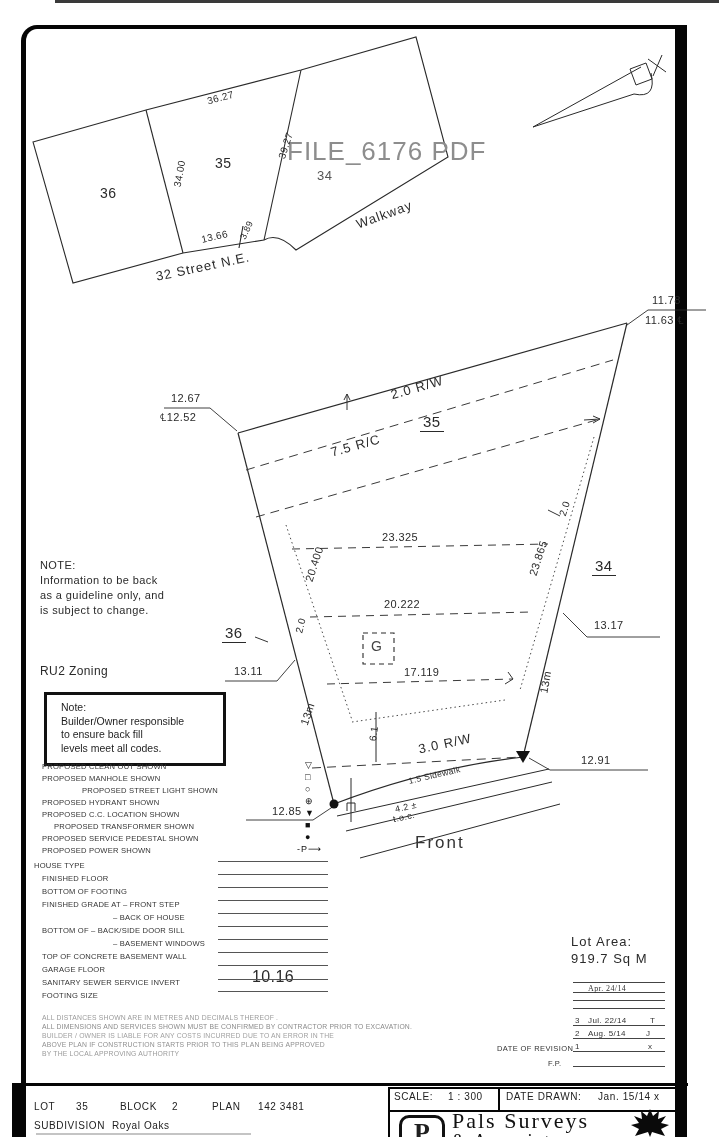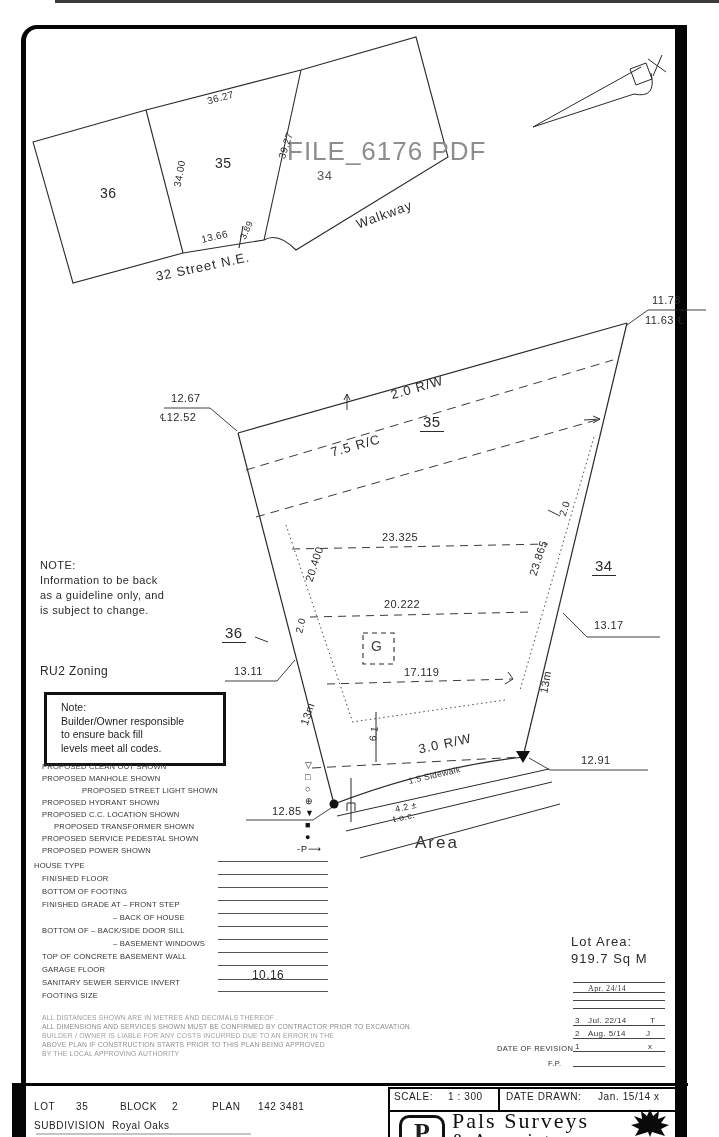--- a/index.html
+++ b/index.html
@@ -130,21 +130,21 @@
   <span class="t dim2" style="left:520px;top:552px;transform:rotate(-72deg);">23.865</span>
   <span class="t dim" style="left:293px;top:620px;transform:rotate(-75deg);">2.0</span>
   <span class="t dim" style="left:557px;top:503px;transform:rotate(-72deg);">2.0</span>
   <span class="t dim" style="left:366px;top:728px;transform:rotate(-82deg);">6.1</span>
   <span class="t" style="left:371px;top:638px;font-size:14px;color:#444;">G</span>
   <span class="t dim2" style="left:296px;top:708px;transform:rotate(-72deg);">13m</span>
   <span class="t dim2" style="left:534px;top:676px;transform:rotate(-80deg);">13m</span>
   <span class="t" style="left:408px;top:770px;font-size:8.5px;transform:rotate(-13deg);">1.5 Sidewalk</span>
   <span class="t" style="left:395px;top:802px;font-size:9px;transform:rotate(-12deg);">4.2 ±</span>
   <span class="t" style="left:393px;top:812px;font-size:9px;transform:rotate(-12deg);">t.o.c.</span>
-  <span class="t" style="left:415px;top:833px;font-size:17px;letter-spacing:2px;color:#333;">Area</span>
+  <span class="t" style="left:415px;top:833px;font-size:17px;letter-spacing:2px;color:#333;">Front</span>
   <span class="t dim2" style="left:171px;top:392px;">12.67</span>
   <span class="t dim2" style="left:160px;top:409px;">℄12.52</span>
   <span class="t dim2" style="left:652px;top:294px;">11.78</span>
   <span class="t dim2" style="left:645px;top:312px;">11.63 ℄</span>
   <span class="t dim2" style="left:234px;top:665px;">13.11</span>
   <span class="t dim2" style="left:594px;top:619px;">13.17</span>
   <span class="t dim2" style="left:272px;top:805px;">12.85</span>
   <span class="t dim2" style="left:581px;top:754px;">12.91</span>
 
   <div class="t note" style="left:40px;top:558px;">
@@ -192,21 +192,21 @@
     <div class="fline" style="left:218px;top:913px;width:110px;"></div>
   <span class="t leg" style="left:42px;top:926px;">BOTTOM OF – BACK/SIDE DOOR SILL</span>
     <div class="fline" style="left:218px;top:926px;width:110px;"></div>
   <span class="t leg" style="left:113px;top:939px;">– BASEMENT WINDOWS</span>
     <div class="fline" style="left:218px;top:939px;width:110px;"></div>
   <span class="t leg" style="left:42px;top:952px;">TOP OF CONCRETE BASEMENT WALL</span>
     <div class="fline" style="left:218px;top:952px;width:110px;"></div>
   <span class="t leg" style="left:42px;top:965px;">GARAGE FLOOR</span>
     <div class="fline" style="left:218px;top:965px;width:110px;"></div>
   <span class="t leg" style="left:42px;top:978px;">SANITARY SEWER SERVICE INVERT</span>
-  <span class="t" style="left:252px;top:968px;font-size:12px;">10.16</span>
+  <span class="t" style="left:252px;top:968px;font-size:16px;">10.16</span>
   <div class="fline" style="left:218px;top:979px;width:110px;"></div>
   <span class="t leg" style="left:42px;top:991px;">FOOTING SIZE</span>
     <div class="fline" style="left:218px;top:991px;width:110px;"></div>
 
   <div class="t disc" style="left:42px;top:1013px;line-height:9px;">
     <div style="color:#9a9a9a;">ALL DISTANCES SHOWN ARE IN METRES   AND DECIMALS THEREOF .</div>
     <div style="color:#8a8a8a;">ALL DIMENSIONS AND SERVICES SHOWN MUST BE CONFIRMED BY CONTRACTOR PRIOR TO EXCAVATION.</div>
     <div style="color:#a0a0a0;">BUILDER / OWNER IS LIABLE FOR ANY COSTS INCURRED DUE TO AN ERROR IN THE</div>
     <div style="color:#8f8f8f;">ABOVE PLAN IF CONSTRUCTION STARTS PRIOR TO THIS PLAN BEING APPROVED</div>
     <div style="color:#9a9a9a;">BY THE LOCAL APPROVING AUTHORITY</div>

